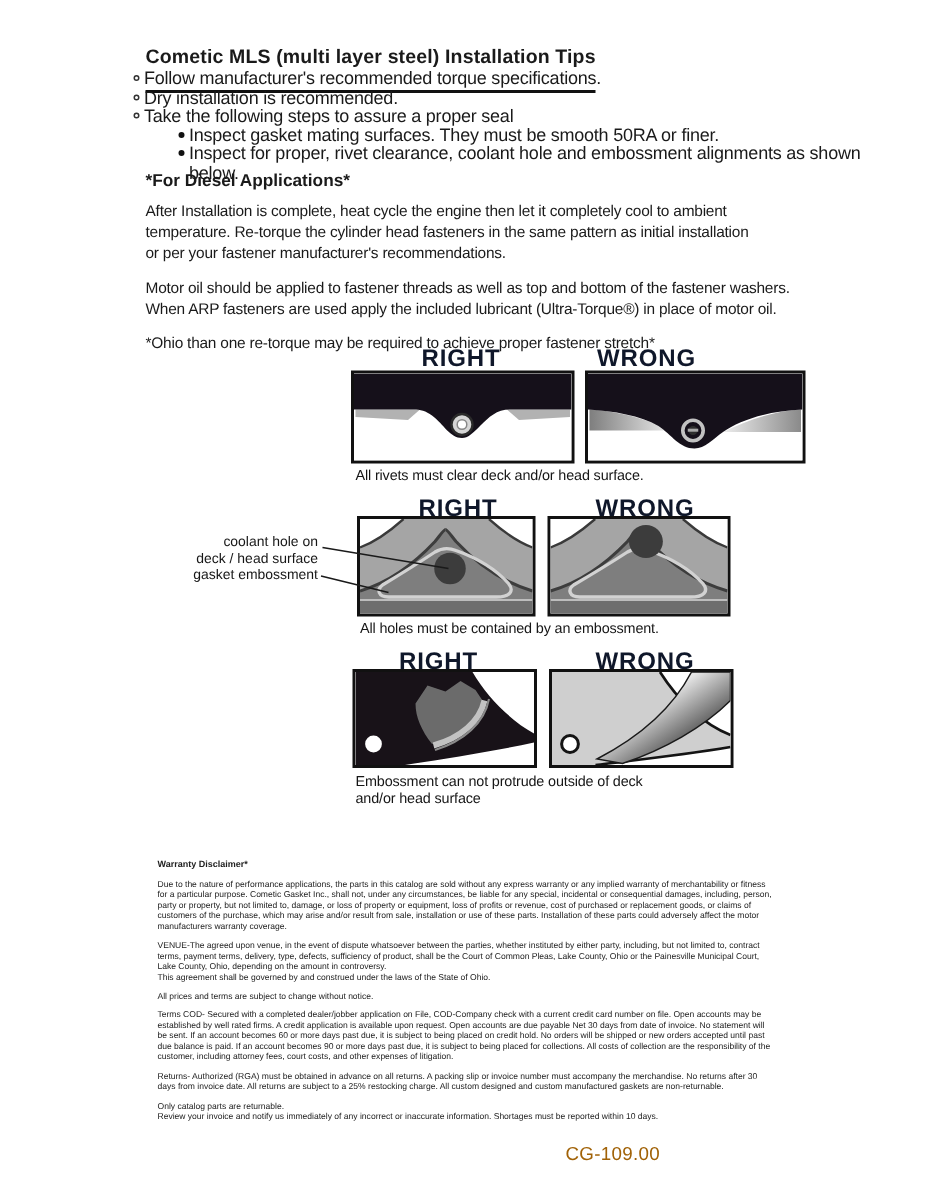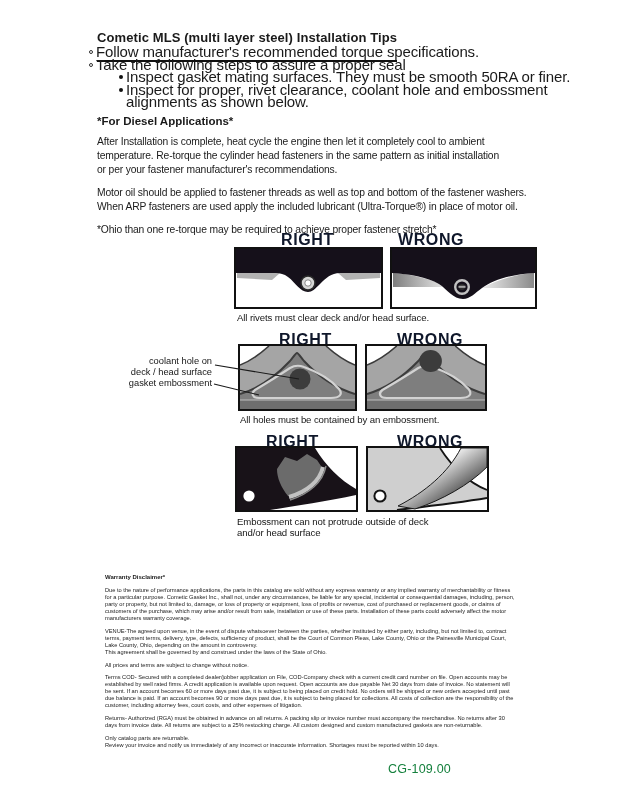--- a/index.html
+++ b/index.html
@@ -2,21 +2,21 @@
 <html><head>
 <meta charset="utf-8">
 <style>
   * { margin:0; padding:0; box-sizing:border-box; }
   body { background:#ffffff; font-family:"Liberation Sans", sans-serif; color:#1a1a1a; }
   .page { position:relative; width:618px; height:800px; background:#ffffff; overflow:hidden; }
 
   .title { position:absolute; left:97px; top:30px; font-size:13px; font-weight:700;
            border-bottom:2px solid #111; padding-bottom:15px; letter-spacing:0.1px; }
 
-  .bullets { position:absolute; left:89px; top:46px; width:500px; font-size:15px;
+  .bullets { position:absolute; left:89px; top:46px; width:500px; font-size:12px;
              line-height:12.6px; letter-spacing:-0.15px; }
   .b-row { display:flex; align-items:flex-start; }
   .b-ring { width:4px; height:4px; border:1px solid #333; border-radius:50%; margin:4px 3px 0 0; flex:none; }
   .b-dot  { width:4px; height:4px; background:#111; border-radius:50%; margin:4px 3px 0 0; flex:none; }
   .b-sub { margin-left:30px; }
 
   .diesel { position:absolute; left:97px; top:114px; width:462px; font-size:10.3px;
             line-height:14px; letter-spacing:-0.15px; }
   .diesel h2 { font-size:11.5px; font-weight:700; margin-bottom:7px; letter-spacing:0; }
   .diesel p { margin-bottom:9px; }
@@ -28,33 +28,37 @@
   .dbox svg { display:block; width:100%; height:100%; }
   .cap { position:absolute; font-size:9.6px; font-weight:400; letter-spacing:-0.1px; color:#161616; }
   .side-label { position:absolute; font-size:9.3px; line-height:11.4px; text-align:right; color:#161616; }
   .leaders { position:absolute; left:0; top:0; width:618px; height:330px; pointer-events:none; z-index:6; }
 
   .fineprint { position:absolute; left:105px; top:574px; width:412px; font-size:5.7px;
                line-height:6.95px; color:#222; letter-spacing:0; }
   .fineprint h3 { font-size:6px; font-weight:700; margin-bottom:6px; }
   .fineprint p { margin-bottom:6px; }
 
-  .footer-code { position:absolute; left:388px; top:762px; font-size:12.5px; color:#15803d; letter-spacing:0.2px; }
+  .footer-code { position:absolute; left:377px; top:762px; font-size:12.5px; color:#a16207; letter-spacing:0.2px; }
 </style>
 </head>
 <body>
 
 <div class="page">
 
   <h1 class="title">Cometic MLS (multi layer steel) Installation Tips</h1>
 
   <div class="bullets">
     <div class="b-row">
       <span class="b-ring"></span>
       <span>Follow manufacturer's recommended torque specifications.</span>
+    </div>
+    <div class="b-row">
+      <span class="b-ring"></span>
+      <span>Dry installation is recommended.</span>
     </div>
     <div class="b-row">
       <span class="b-ring"></span>
       <span>Take the following steps to assure a proper seal</span>
     </div>
     <div class="b-row b-sub">
       <span class="b-dot"></span>
       <span>Inspect gasket mating surfaces.  They must be smooth 50RA or finer.</span>
     </div>
     <div class="b-row b-sub">

